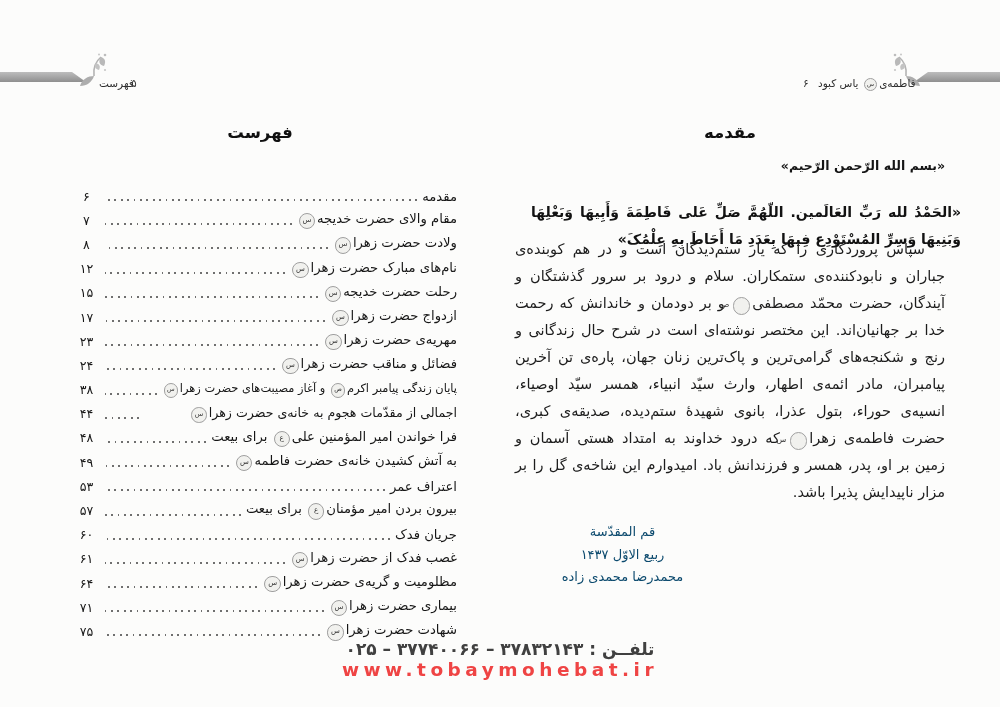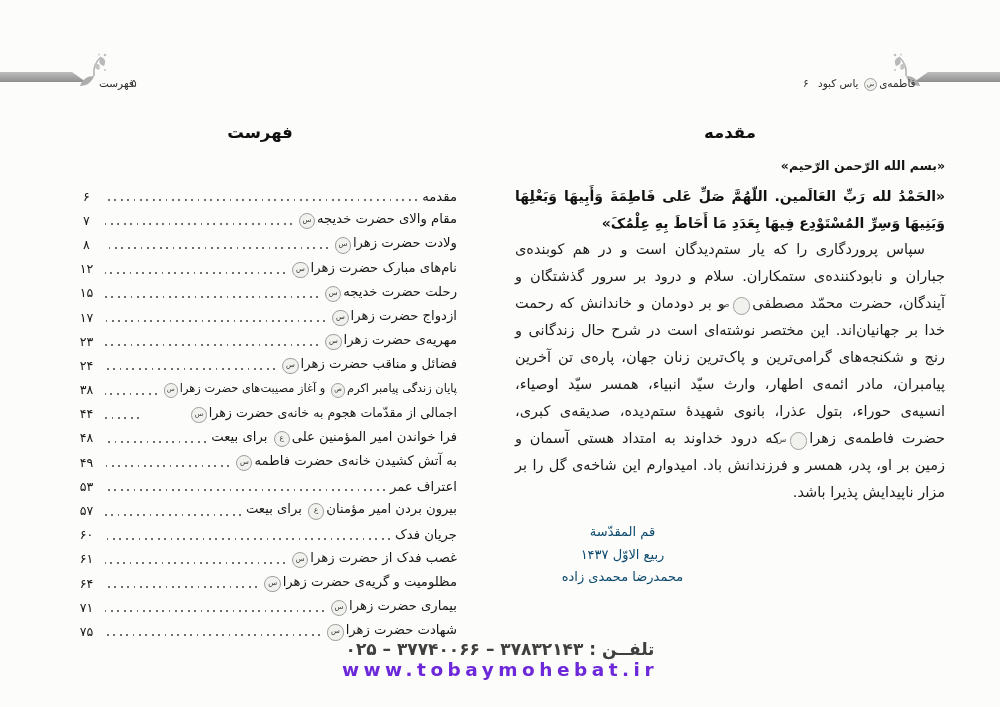--- a/index.html
+++ b/index.html
@@ -34,31 +34,31 @@
   .toc-row{display:flex;align-items:center;height:24.2px;}
   .toc-title{flex:0 0 auto;white-space:nowrap;font-size:13.2px;color:#161616;}
   div.toc-row:nth-of-type(9) .toc-title{font-size:11.4px;letter-spacing:-.2px;}
   div.toc-row:nth-of-type(10) .toc-title{font-size:12.6px;margin-left:45px;}
   .toc-dots{flex:1 1 auto;min-width:6px;height:2px;margin:0 5px;transform:translateY(4px);
     background:repeating-linear-gradient(to left,#6f6f6f 0 1.8px,transparent 1.8px 6.4px);}
   .toc-page{flex:0 0 27px;font-size:12.6px;text-align:center;color:#161616;}
   
   .basmala{position:absolute;top:158px;left:515px;width:430px;
     font-size:12.5px;font-weight:bold;color:#151515;}
-  .prayer{position:absolute;top:183px;left:515px;width:430px;margin:0;
+  .prayer{position:absolute;top:183px;left:515px;width:430px;margin:16px;
     font-size:14px;font-weight:bold;line-height:26.5px;text-align:justify;color:#121212;}
   .intro{position:absolute;top:236px;left:515px;width:430px;margin:0;
     font-size:14.5px;line-height:27px;text-align:justify;text-indent:20px;color:#1c1c1c;}
   .signature{position:absolute;top:521px;left:535px;width:175px;text-align:center;
     font-size:13px;line-height:22.5px;color:#0c4a6e;}
   
   .footer-phone{position:absolute;top:639px;left:0;width:1000px;text-align:center;
     font-size:17px;font-weight:bold;color:#404040;letter-spacing:1px;}
   .footer-web{position:absolute;top:659px;left:0;width:1000px;text-align:center;
-    direction:ltr;font-size:18.5px;font-weight:bold;letter-spacing:4.5px;color:#6d28d9;}
+    direction:ltr;font-size:18.5px;font-weight:bold;letter-spacing:4.5px;color:#ef4444;}
 </style>
 </head>
 <body>
 
 <div class="spread">
 
   <div class="hdr-bar left"></div>
   <svg class="flourish left" viewBox="0 0 30 40">
     <path d="M2 34 C9 34 14 30 16 24 C10 24 4 27 2 34Z" fill="#adadad"></path>
     <path d="M16 24 C15 16 17 10 23 5" stroke="#b3b3b3" stroke-width="1.6" fill="none"></path>

